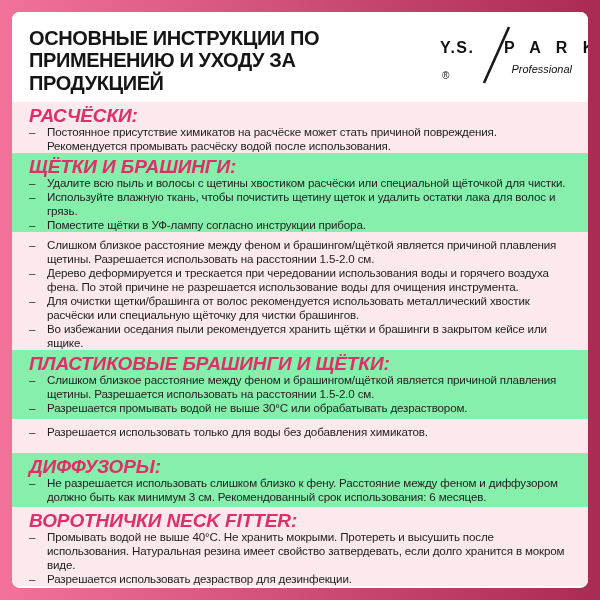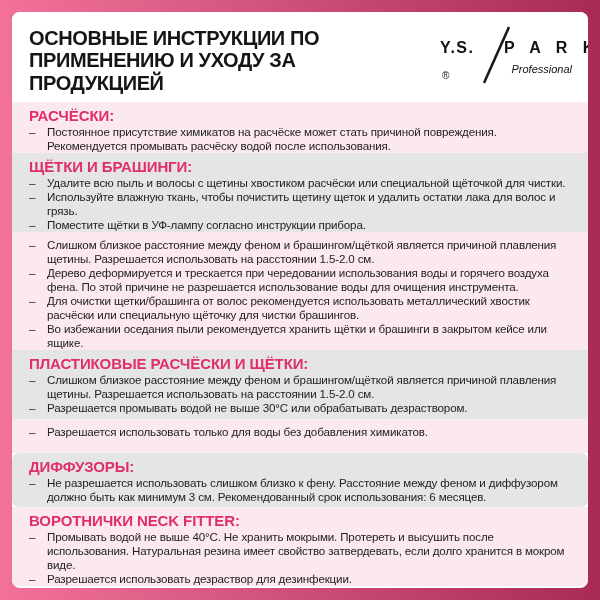--- a/index.html
+++ b/index.html
@@ -51,44 +51,45 @@
   }
   .logo .ys{position:absolute;left:0;top:12px;font-size:16px;font-weight:700;letter-spacing:1.5px;}
   .logo .park{position:absolute;left:64px;top:12px;font-size:16px;font-weight:700;letter-spacing:5.5px;white-space:nowrap;}
   .logo .slash{position:absolute;left:38px;top:-2px;width:36px;height:60px;}
   .logo .prof{position:absolute;right:0;top:36px;font-size:11px;font-weight:400;font-style:italic;white-space:nowrap;}
   .logo .reg{position:absolute;left:2px;top:43px;font-size:10px;}
   
   .band{
     flex:none;
     padding:6px 10px 0 17px;
-    background:#e5e5e5;
+    background:#86efac;
   }
   .band.pink{background:var(--band);}
   .band h2{
     margin:0 0 1px 0;
-    font-size:15px;line-height:16px;font-weight:700;
+    font-size:19px;line-height:16px;font-weight:700;
     color:var(--accent);
     letter-spacing:-0.1px;
+    font-style:italic;
   }
   .band ul{list-style:none;margin:0;padding:0;}
   .band li{
     display:flex;
     font-size:11.6px;line-height:14px;
     letter-spacing:-0.15px;
     color:var(--text);
   }
   .band li .dash{flex:none;width:10px;margin-right:8px;}
   
   .s1{min-height:51px;}
   .s2{min-height:60px;}
   .s3{min-height:117px;}
   .s4{min-height:69px;}
   .s5{min-height:34px;}
-  .s6{min-height:54px;border-radius:7px;}
+  .s6{min-height:54px;}
   .s7{min-height:63px;}
 </style>
 </head>
 <body>
 
 <div class="frame">
   <div class="card">
 
     <header class="hdr">
       <h1 class="title">ОСНОВНЫЕ ИНСТРУКЦИИ ПО ПРИМЕНЕНИЮ И УХОДУ ЗА ПРОДУКЦИЕЙ</h1>
@@ -146,21 +147,21 @@
             <span class="txt">Для очистки щетки/брашинга от волос рекомендуется использовать металлический хвостик расчёски или специальную щёточку для чистки брашингов.</span>
           </li>
         <li>
             <span class="dash">–</span>
             <span class="txt">Во избежании оседания пыли рекомендуется хранить щётки и брашинги в закрытом кейсе или ящике.</span>
           </li>
       </ul>
     </section>
 
     <section class="band s4">
-      <h2>ПЛАСТИКОВЫЕ РАСЧЁСКИ И ЩЁТКИ:</h2>
+      <h2>ПЛАСТИКОВЫЕ БРАШИНГИ И ЩЁТКИ:</h2>
       <ul>
         <li>
             <span class="dash">–</span>
             <span class="txt">Слишком близкое расстояние между феном и брашингом/щёткой является причиной плавления щетины. Разрешается использовать на расстоянии 1.5-2.0 см.</span>
           </li>
         <li>
             <span class="dash">–</span>
             <span class="txt">Разрешается промывать водой не выше 30°С или обрабатывать дезраствором.</span>
           </li>
       </ul>

